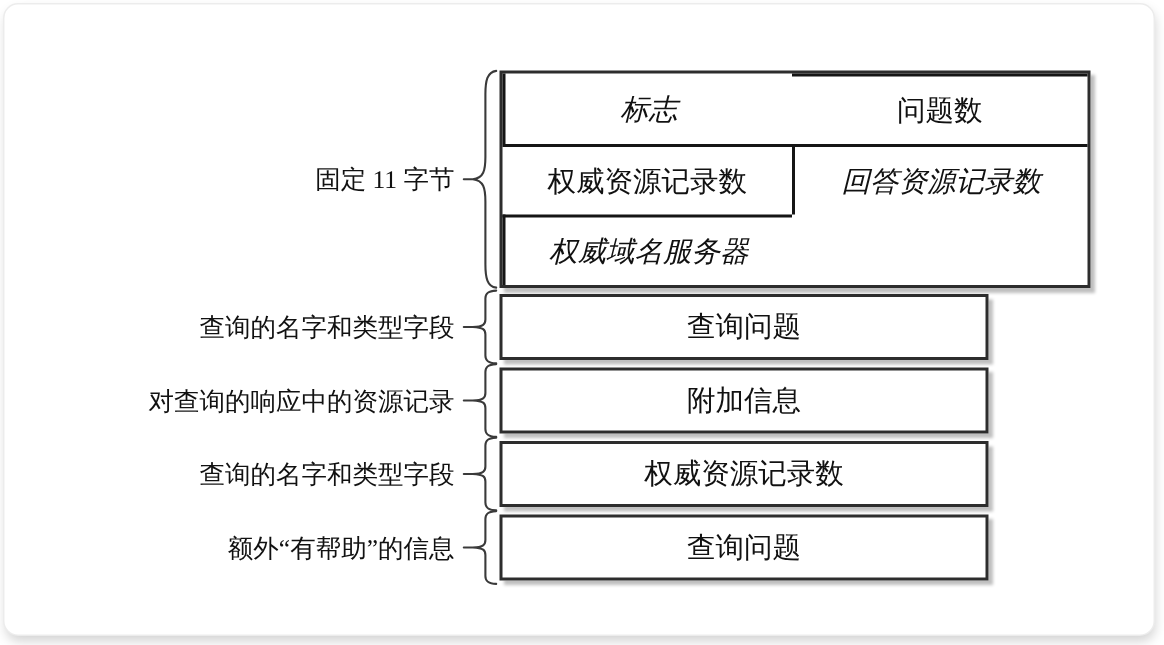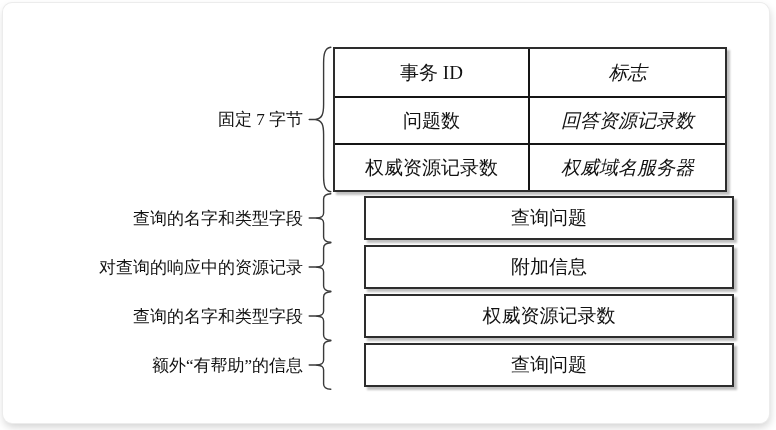--- a/index.html
+++ b/index.html
@@ -66,50 +66,48 @@
     align-items: center;
     justify-content: center;
     font-size: 19px;
     color: #111111;
   }
   .hcell.bl { border-left: 2px solid #151515; font-style: italic; }
   .hcell.bt { border-top: 2px solid #151515; }
   .sbox {
     position: absolute;
     left: 333px;
-    width: 370px;
+    width: 326px;
     height: 44px;
     box-sizing: border-box;
     border: 2px solid #2d2d2d;
     background: #ffffff;
     box-shadow: 3px 3px 2px rgba(0,0,0,0.25);
     display: flex;
     align-items: center;
     justify-content: center;
     font-size: 19px;
     color: #111111;
-    margin-left: 31px;
   }
 </style>
 </head>
 <body>
 
 <div class="stage">
   <div class="card"></div>
 
-  <div class="slabel" style="top:109px">固定 7 字节</div>
+  <div class="slabel" style="top:109px">固定 11 字节</div>
   <svg class="brace" style="left:308px; top:45px; height:149px" viewBox="0 0 20 100" preserveAspectRatio="none">
     <path d="M19 1.5 C14 2 13 6 13 12 L13 40 C13 46 12 49.5 6 50 L1 50 L6 50 C12 50.5 13 54 13 60 L13 88 C13 94 14 98 19 98.5"></path>
   </svg>
   <div class="htable">
-    <div class="hcell">事务 ID</div>
     <div class="hcell bl">标志</div>
     <div class="hcell bt">问题数</div>
+    <div class="hcell bt">权威资源记录数</div>
     <div class="hcell bl bt">回答资源记录数</div>
-    <div class="hcell bt">权威资源记录数</div>
     <div class="hcell bl bt">权威域名服务器</div>
   </div>
 
   <div class="slabel" style="top:208px">查询的名字和类型字段</div>
   <svg class="brace" style="left:308px; top:193px; height:50px" viewBox="0 0 20 100" preserveAspectRatio="none">
     <path d="M19 1.5 C14 2 13 6 13 12 L13 40 C13 46 12 49.5 6 50 L1 50 L6 50 C12 50.5 13 54 13 60 L13 88 C13 94 14 98 19 98.5"></path>
   </svg>
   <div class="sbox" style="top:196px">查询问题</div>
 
   <div class="slabel" style="top:257px">对查询的响应中的资源记录</div>

